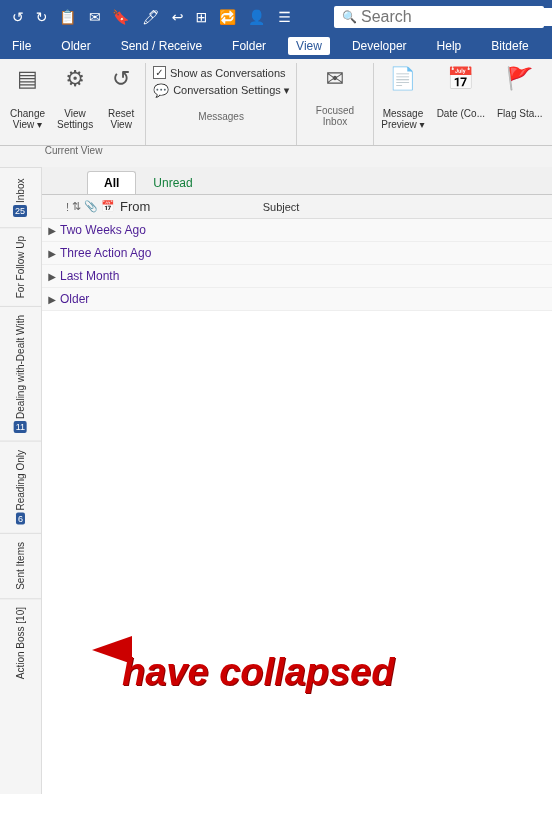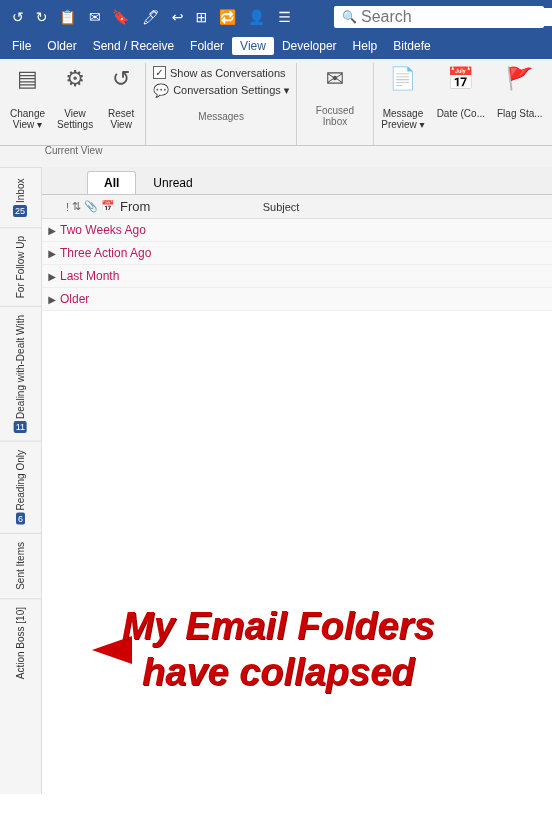--- a/index.html
+++ b/index.html
@@ -33,21 +33,21 @@
     }
     .search-box .search-icon-inner { color: #555; font-size: 12px; }
 
     
     .menu-bar {
       background: #2b579a;
       height: 26px;
       display: flex;
       align-items: center;
       padding: 0 4px;
-      gap: 0;
+      gap: 14px;
     }
     .menu-item {
       color: white;
       font-size: 12px;
       padding: 2px 8px;
       cursor: pointer;
       border-radius: 2px;
     }
     .menu-item:hover, .menu-item.active { background: #1e4078; }
     .menu-item.active { background: white; color: #2b579a; }
@@ -116,21 +116,21 @@
       height: 28px;
       align-items: flex-end;
     }
     .tab {
       padding: 4px 16px;
       font-size: 12px;
       cursor: pointer;
       border: 1px solid transparent;
       border-bottom: none;
       border-radius: 3px 3px 0 0;
-      color: #000000;
+      color: #15803d;
     }
     .tab.active {
       background: white;
       border-color: #c8c8c8;
       font-weight: 600;
       color: #000;
     }
 
     
     .main-area {
@@ -194,21 +194,21 @@
     .email-list { flex: 1; overflow-y: auto; }
     .email-group {
       display: flex;
       align-items: center;
       padding: 4px 4px 4px 2px;
       border-bottom: 1px solid #eee;
       cursor: pointer;
       background: #f9f9f9;
     }
     .expand-icon { font-size: 10px; color: #555; width: 16px; text-align: center; }
-    .group-label { font-size: 12px; color: #be185d; font-weight: 500; }
+    .group-label { font-size: 12px; color: #4c1d95; font-weight: 500; }
 
     
     .annotation-area {
       flex: 1;
       position: relative;
       background: white;
       display: flex;
       align-items: center;
       justify-content: center;
     }
@@ -409,19 +409,19 @@
         <span class="expand-icon">▶</span>
         <span class="group-label">Older</span>
       </div>
     </div>
 
     <div class="annotation-area">
       <div class="arrow-container">
         <div class="red-arrow"></div>
       </div>
       <div class="annotation-text">
-        <span>My Email Folders</span><br>
+        <br>
         <span>have collapsed</span>
       </div>
     </div>
 
   </div>
 </div>
 
 </body></html>

